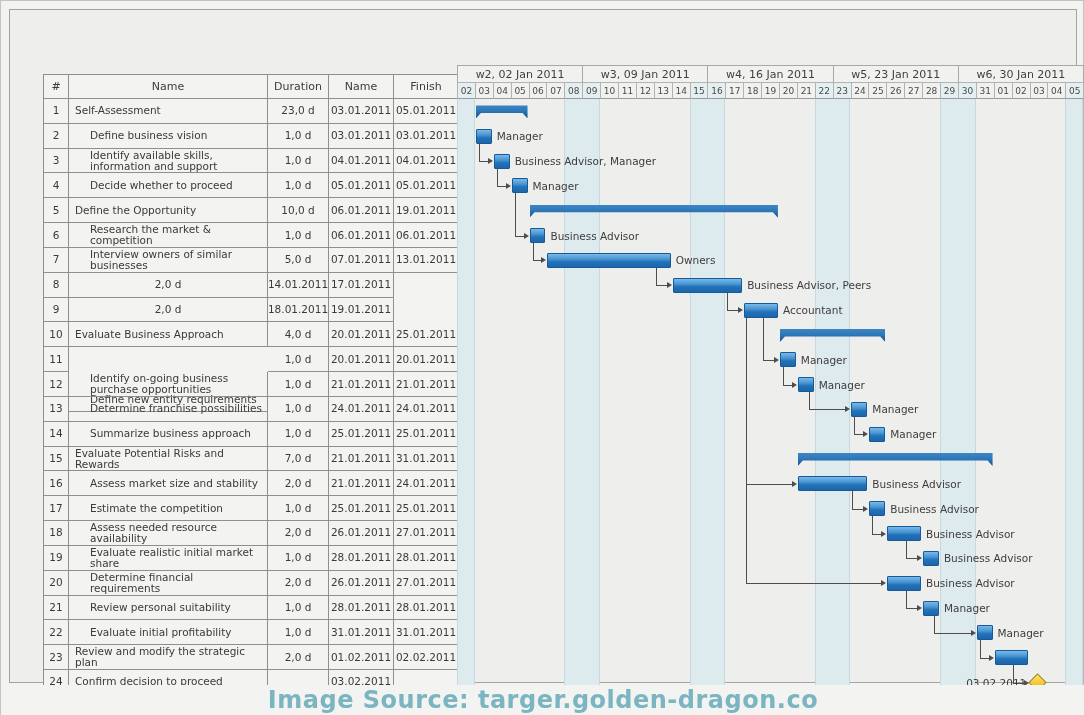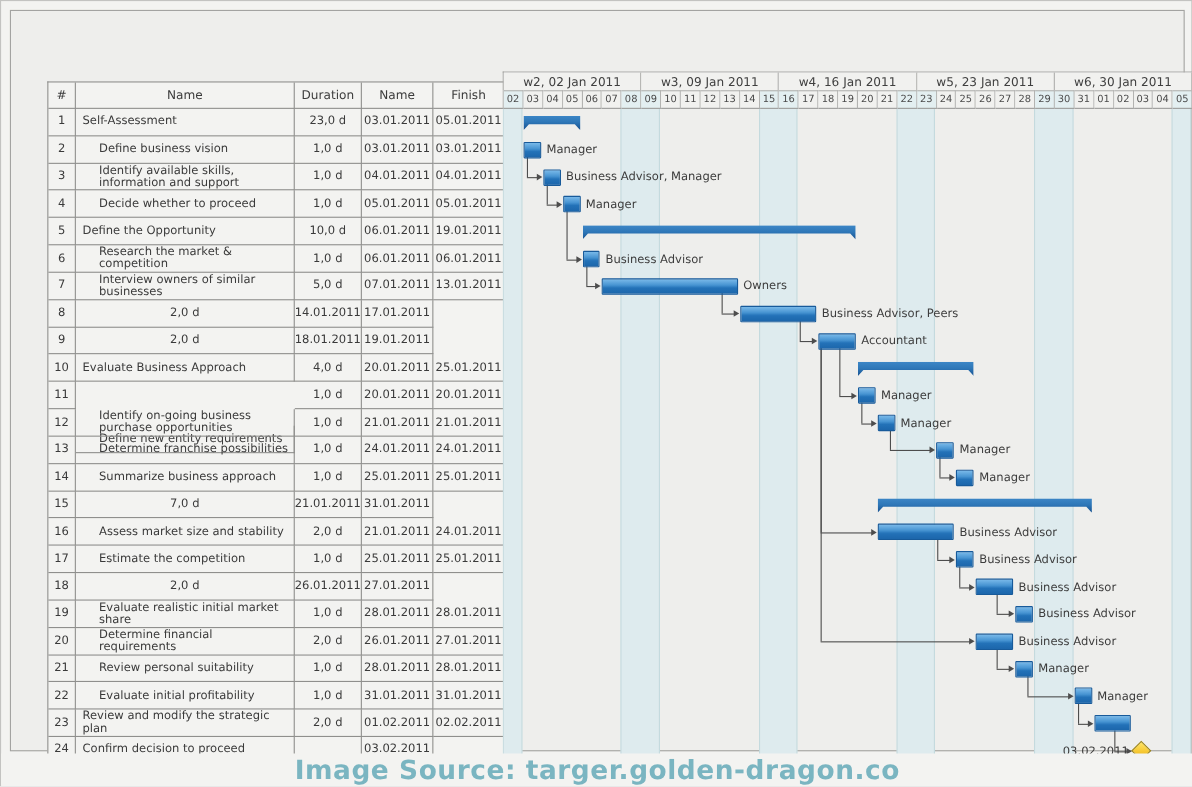--- a/index.html
+++ b/index.html
@@ -145,40 +145,42 @@
           </div>
           <div class="t-row" style="height: 24.8333px;">
             <div class="t-cell" style="height: 24.8333px;">14</div>
             <div class="t-cell name lvl1" style="height: 24.8333px;">Summarize business approach</div>
             <div class="t-cell" style="height: 24.8333px;">1,0 d</div>
             <div class="t-cell" style="height: 24.8333px;">25.01.2011</div>
             <div class="t-cell" style="height: 24.8333px;">25.01.2011</div>
           </div>
           <div class="t-row" style="height: 24.8333px;">
             <div class="t-cell" style="height: 24.8333px;">15</div>
+            <div class="t-cell name" style="height: 24.8333px;">Evaluate Potential Risks and Rewards</div>
             <div class="t-cell" style="height: 24.8333px;">7,0 d</div>
             <div class="t-cell" style="height: 24.8333px;">21.01.2011</div>
             <div class="t-cell" style="height: 24.8333px;">31.01.2011</div>
           </div>
           <div class="t-row" style="height: 24.8333px;">
             <div class="t-cell" style="height: 24.8333px;">16</div>
             <div class="t-cell name lvl1" style="height: 24.8333px;">Assess market size and stability</div>
             <div class="t-cell" style="height: 24.8333px;">2,0 d</div>
             <div class="t-cell" style="height: 24.8333px;">21.01.2011</div>
             <div class="t-cell" style="height: 24.8333px;">24.01.2011</div>
           </div>
           <div class="t-row" style="height: 24.8333px;">
             <div class="t-cell" style="height: 24.8333px;">17</div>
             <div class="t-cell name lvl1" style="height: 24.8333px;">Estimate the competition</div>
             <div class="t-cell" style="height: 24.8333px;">1,0 d</div>
             <div class="t-cell" style="height: 24.8333px;">25.01.2011</div>
             <div class="t-cell" style="height: 24.8333px;">25.01.2011</div>
           </div>
           <div class="t-row" style="height: 24.8333px;">
             <div class="t-cell" style="height: 24.8333px;">18</div>
+            <div class="t-cell name lvl1" style="height: 24.8333px;">Assess needed resource availability</div>
             <div class="t-cell" style="height: 24.8333px;">2,0 d</div>
             <div class="t-cell" style="height: 24.8333px;">26.01.2011</div>
             <div class="t-cell" style="height: 24.8333px;">27.01.2011</div>
           </div>
           <div class="t-row" style="height: 24.8333px;">
             <div class="t-cell" style="height: 24.8333px;">19</div>
             <div class="t-cell name lvl1" style="height: 24.8333px;">Evaluate realistic initial market share</div>
             <div class="t-cell" style="height: 24.8333px;">1,0 d</div>
             <div class="t-cell" style="height: 24.8333px;">28.01.2011</div>
             <div class="t-cell" style="height: 24.8333px;">28.01.2011</div>

